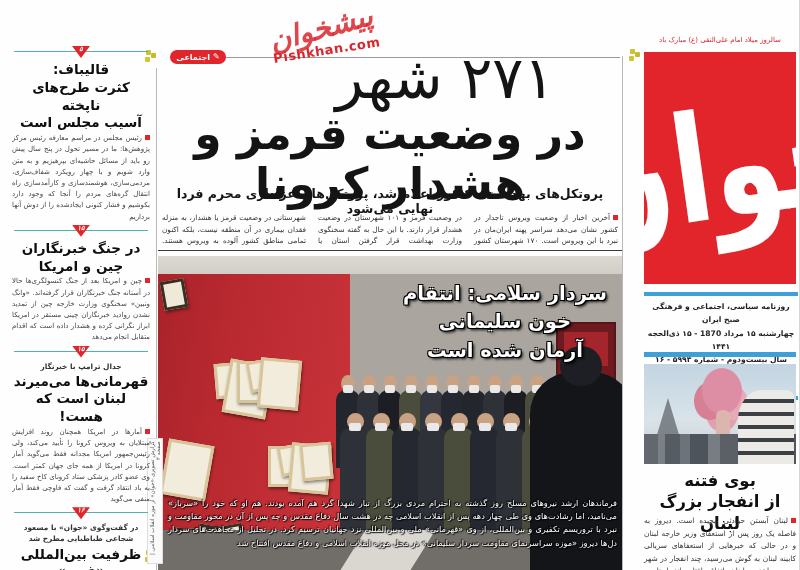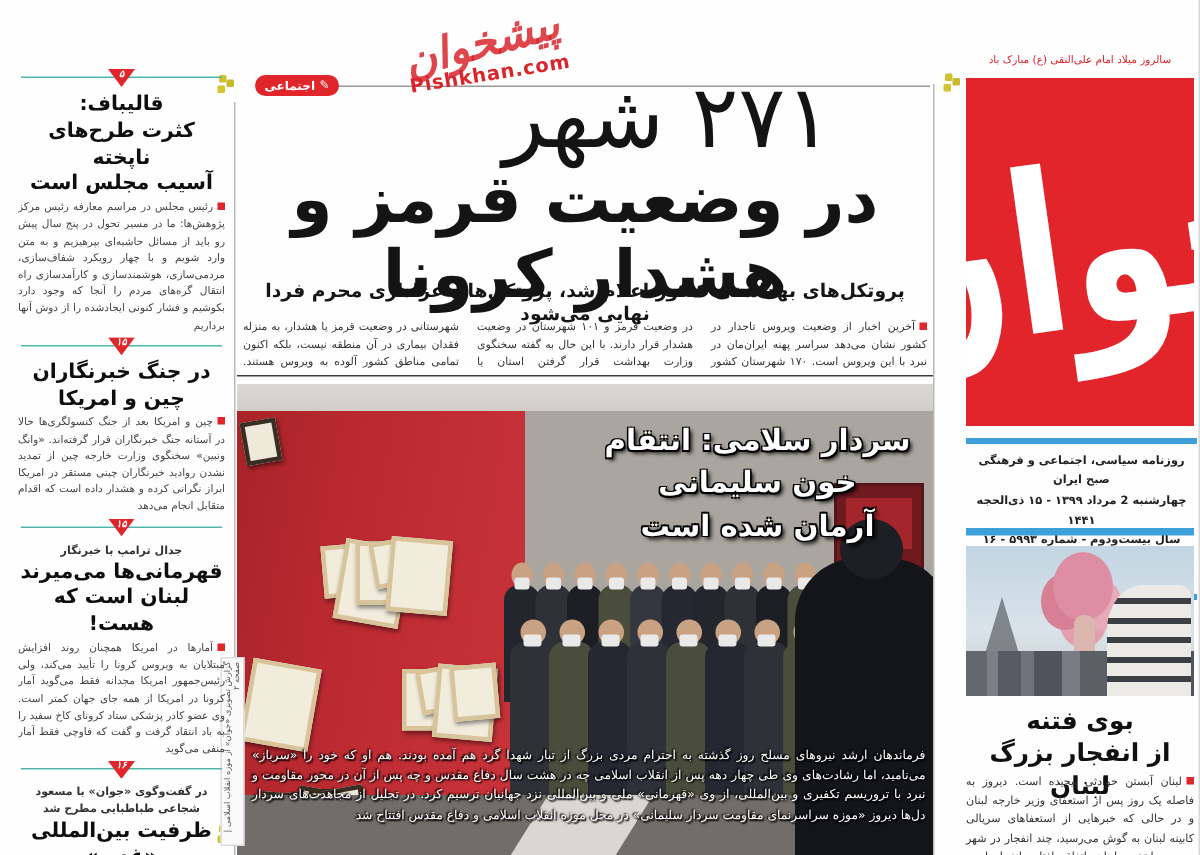--- a/index.html
+++ b/index.html
@@ -128,21 +128,21 @@
   <span class="ydots" style="left:630px;top:49px;"></span>
   <span class="ydots" style="left:146px;top:550px;"></span>
 
   <div class="rightcol">
     <div class="greeting">سالروز میلاد امام علی‌النقی (ع) مبارک باد</div>
     <div class="logo">
       <span>جوان</span>
     </div>
     <div class="info">
       <div>روزنامه سیاسی، اجتماعی و فرهنگی صبح ایران</div>
-      <div>چهارشنبه 2 مرداد ۱۳۹۹ - ۱۵ ذی‌الحجه ۱۴۴۱</div>
+      <div>چهارشنبه ۱۵ مرداد 1870 - ۱۵ ذی‌الحجه ۱۴۴۱</div>
       <div>سال بیست‌ودوم - شماره ۵۹۹۳ - ۱۶ صفحه</div>
       <div>قیمت: ۱۰۰۰ تومان</div>
     </div>
     <div class="bluebar"></div>
 
     <div class="beirut">
       <div class="cloud"></div>
       <div class="smoketrail"></div>
       <div class="lattice"></div>
       <div class="skyline"></div>

